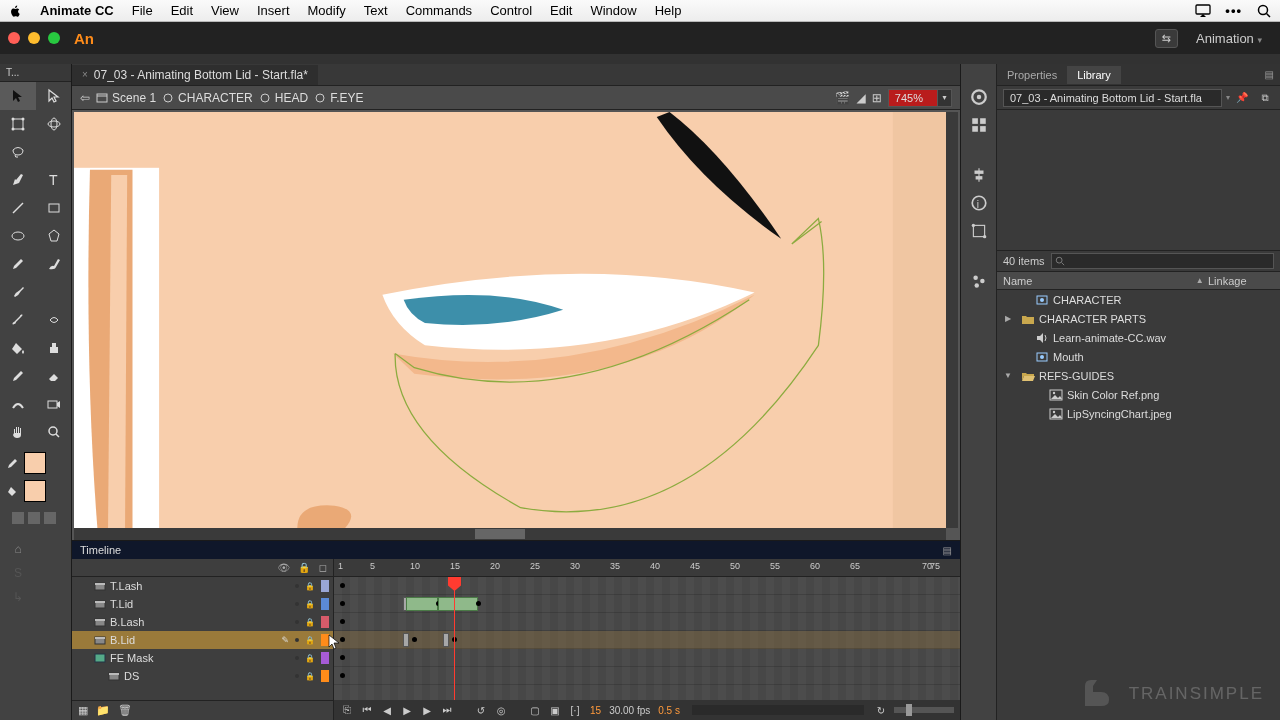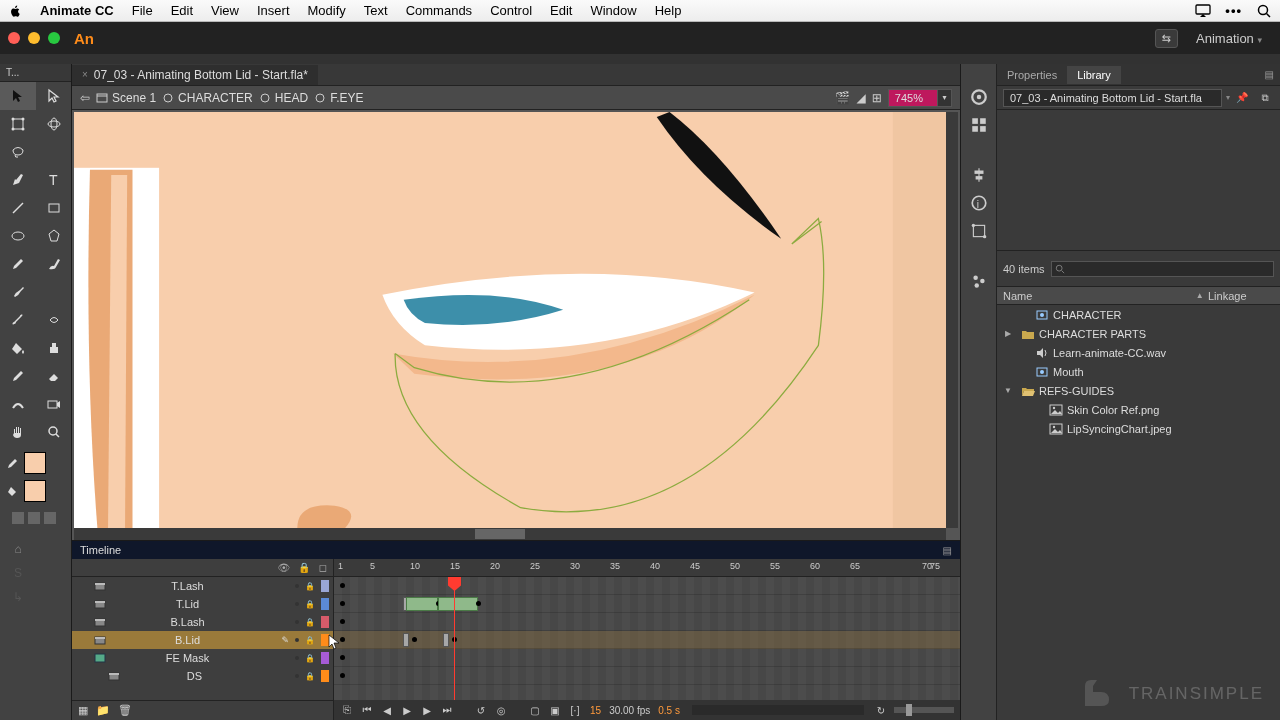--- a/index.html
+++ b/index.html
@@ -46,41 +46,41 @@
 
 
 .center-col { flex: 1; display: flex; flex-direction: column; min-width: 0; }
 .doc-tabs { height: 22px; background: #383838; display: flex; align-items: center; font-size: 12px; color: #ddd; border-bottom: 1px solid #222; }
 .doc-tab { padding: 3px 10px; background: #2e2e2e; display: flex; align-items: center; gap: 6px; }
 .doc-tab .close { color: #888; font-size: 10px; }
 .bread-bar { height: 24px; background: #4a4a4a; display: flex; align-items: center; gap: 6px; padding: 0 8px; font-size: 12px; color: #ddd; border-bottom: 1px solid #222; }
 .bread-bar .crumb { display: flex; align-items: center; gap: 4px; }
 .bread-bar svg { width: 12px; height: 12px; }
 .bread-bar .spacer { flex: 1; }
-.zoom-box { background: #be185d; color: #ddd; padding: 2px 14px 2px 6px; font-size: 11px; border: 1px solid #555; position: relative; }
+.zoom-box { background: #b91c1c; color: #ddd; padding: 2px 14px 2px 6px; font-size: 11px; border: 1px solid #555; position: relative; }
 .zoom-dd { background: #333; width: 14px; border: 1px solid #555; border-left: none; display: flex; align-items: center; justify-content: center; font-size: 8px; color: #ccc; }
 
 
 .stage-wrap { flex: 1; position: relative; background: #555; }
 .stage { position: absolute; inset: 2px 14px 12px 2px; background: #f8ceac; overflow: hidden; }
 .stage svg { width: 100%; height: 100%; display: block; }
 .vscroll { position: absolute; right: 2px; top: 2px; bottom: 12px; width: 12px; background: #3a3a3a; }
 .hscroll { position: absolute; left: 2px; right: 14px; bottom: 0; height: 12px; background: #3a3a3a; }
 .hscroll .thumb { position: absolute; left: 46%; top: 1px; bottom: 1px; width: 50px; background: #666; }
 
 
 .timeline-panel { height: 180px; background: #3a3a3a; border-top: 1px solid #1a1a1a; display: flex; flex-direction: column; font-size: 11px; color: #ddd; }
 .tl-header { height: 18px; display: flex; align-items: center; padding: 0 8px; background: #0f172a; }
 .tl-header-title { font-size: 11px; }
 .tl-opts { margin-left: auto; color: #999; font-size: 10px; }
 .tl-body { flex: 1; display: flex; min-height: 0; }
 .layer-col { width: 262px; background: #3e3e3e; display: flex; flex-direction: column; border-right: 1px solid #222; }
 .layer-header { height: 18px; display: flex; align-items: center; justify-content: flex-end; gap: 8px; padding: 0 6px; font-size: 10px; color: #aaa; border-bottom: 1px solid #222; }
 .layer-list { flex: 1; overflow: hidden; }
-.layer { height: 18px; display: flex; align-items: center; padding: 0 4px; gap: 4px; text-align: center; }
+.layer { height: 18px; display: flex; align-items: center; padding: 0 4px; gap: 4px; }
 .layer.sel { background: #9a7a3a; }
 .layer .indent { display: inline-block; }
 .layer .icon { width: 12px; height: 10px; display: inline-flex; align-items: center; justify-content: center; }
 .layer .name { flex: 1; font-size: 11px; }
 .layer .dots { display: flex; gap: 6px; align-items: center; width: 60px; justify-content: flex-end; }
 .dot-vis { width: 4px; height: 4px; background: #333; border-radius: 50%; }
 .lock-mini { font-size: 8px; color: #222; }
 .color-chip { width: 8px; height: 12px; }
 .layer-footer { height: 20px; display: flex; align-items: center; gap: 8px; padding: 0 6px; border-top: 1px solid #222; color: #ccc; font-size: 11px; }
 .track-col { flex: 1; display: flex; flex-direction: column; overflow: hidden; position: relative; }
@@ -106,21 +106,21 @@
 .right-iconbar .sep { height: 12px; }
 .right-panels { flex: 1; display: flex; flex-direction: column; }
 .panel-tabs { height: 22px; display: flex; align-items: center; background: #333; font-size: 11px; border-bottom: 1px solid #222; }
 .panel-tab { padding: 3px 10px; color: #aaa; }
 .panel-tab.active { background: #444; color: #fff; }
 .panel-opts { margin-left: auto; padding-right: 6px; color: #999; font-size: 10px; }
 .lib-doc { height: 24px; display: flex; align-items: center; gap: 4px; padding: 0 6px; border-bottom: 1px solid #222; }
 .lib-doc-select { flex: 1; background: #2a2a2a; color: #ddd; font-size: 11px; padding: 2px 6px; border: 1px solid #555; }
 .lib-doc .sm-btn { width: 18px; height: 18px; color: #ccc; display: flex; align-items: center; justify-content: center; font-size: 10px; }
 .lib-preview { height: 140px; background: #3a3a3a; }
-.lib-items-bar { height: 37px; display: flex; align-items: center; padding: 0 6px; gap: 6px; border-top: 1px solid #222; border-bottom: 1px solid #222; font-size: 11px; color: #ccc; }
+.lib-items-bar { height: 22px; display: flex; align-items: center; padding: 0 6px; gap: 6px; border-top: 1px solid #222; border-bottom: 1px solid #222; font-size: 11px; color: #ccc; }
 .lib-search { flex: 1; background: #2a2a2a; border: 1px solid #555; padding: 1px 4px 1px 18px; color: #ccc; font-size: 11px; position: relative; }
 .lib-search svg { position: absolute; left: 3px; top: 2px; width: 10px; height: 10px; }
 .lib-cols { height: 18px; display: flex; align-items: center; background: #4a4a4a; border-bottom: 1px solid #222; font-size: 11px; color: #ccc; }
 .lib-col-name { flex: 1; padding-left: 6px; }
 .lib-col-linkage { width: 72px; }
 .lib-list { flex: 1; overflow-y: auto; }
 .lib-item { height: 19px; display: flex; align-items: center; font-size: 11px; color: #ddd; padding-left: 6px; gap: 4px; }
 .lib-item .arrow { width: 10px; color: #aaa; font-size: 8px; text-align: center; }
 .lib-item .ind { display: inline-block; }
 .lib-item .ico { width: 14px; height: 12px; display: inline-flex; align-items: center; justify-content: center; }

